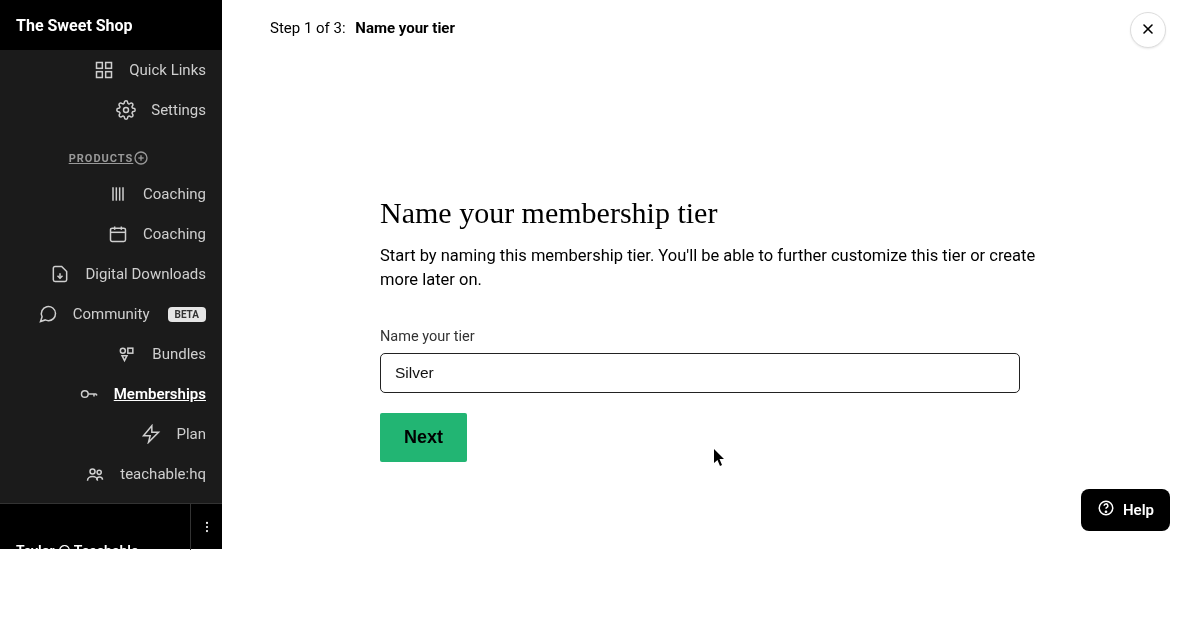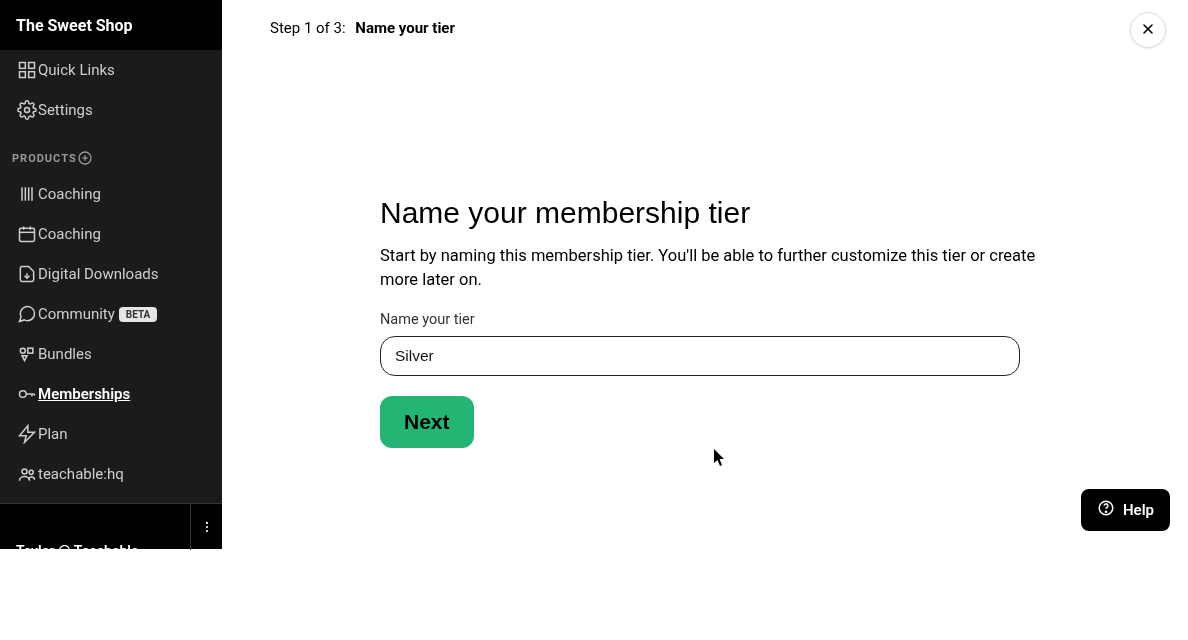--- a/index.html
+++ b/index.html
@@ -5,44 +5,44 @@
 * { margin: 0; padding: 0; box-sizing: border-box; }
 body { font-family: -apple-system, BlinkMacSystemFont, "Segoe UI", Roboto, Helvetica, Arial, sans-serif; width: 1188px; height: 640px; overflow: hidden; background: #fff; }
 .app { display: flex; height: 549px; }
 .sidebar { width: 222px; background: #1b1b1b; color: #d5d5d5; display: flex; flex-direction: column; position: relative; }
 .sidebar-header { height: 50px; display: flex; align-items: center; padding: 0 16px; font-weight: 700; font-size: 16px; color: #fff; background: #000; }
 .sidebar-scroll { flex: 1; overflow-y: auto; position: relative; }
 .sidebar-scroll::-webkit-scrollbar { width: 14px; }
 .sidebar-scroll::-webkit-scrollbar-track { background: #1b1b1b; }
 .sidebar-scroll::-webkit-scrollbar-thumb { background: #4a4a4a; border-radius: 0; border: 3px solid #1b1b1b; }
 .nav-list { list-style: none; padding: 0; }
-.nav-item { display: flex; align-items: center; padding: 0 16px; height: 40px; font-size: 15px; color: #cfcfcf; cursor: pointer; gap: 0; }
+.nav-item { display: flex; align-items: center; padding: 0 16px; height: 40px; font-size: 15px; color: #cfcfcf; cursor: pointer; gap: 14px; justify-content: flex-end; }
 .nav-item.active .nav-label { color: #fff; text-decoration: underline; font-weight: 600; }
 .nav-icon { width: 22px; height: 22px; display: flex; align-items: center; justify-content: center; flex-shrink: 0; color: #cfcfcf; }
 .nav-icon svg { width: 20px; height: 20px; }
-.section-header { display: flex; align-items: center; justify-content: flex-start; padding: 20px 16px 8px 12px; font-size: 11px; font-weight: 700; letter-spacing: 1px; color: #999; }
+.section-header { display: flex; align-items: center; justify-content: center; padding: 20px 16px 8px 12px; font-size: 11px; font-weight: 700; letter-spacing: 1px; color: #999; text-decoration: underline; }
 .section-add-icon { width: 16px; height: 16px; color: #999; cursor: pointer; }
 .badge { background: #e5e5e5; color: #333; font-size: 10px; font-weight: 700; padding: 2px 7px; border-radius: 4px; margin-left: 4px; }
 .sidebar-footer { height: 46px; border-top: 1px solid #333; display: flex; align-items: center; background: #000; }
 .footer-user { flex: 1; padding: 0 16px; font-size: 14px; font-weight: 600; color: #fff; margin-top: 48px; }
 .footer-menu { width: 32px; height: 46px; display: flex; align-items: center; justify-content: center; border-left: 1px solid #333; cursor: pointer; color: #fff; }
 
 .main { flex: 1; position: relative; background: #fff; }
 .wizard-header { height: 56px; display: flex; align-items: center; padding: 0 48px; }
 .step-indicator { font-size: 15px; color: #000; }
 .step-strong { font-weight: 700; margin-left: 6px; }
 .close-btn { position: absolute; top: 12px; right: 22px; width: 36px; height: 36px; border-radius: 50%; background: #fff; border: 1px solid #ddd; display: flex; align-items: center; justify-content: center; cursor: pointer; box-shadow: 0 1px 2px rgba(0,0,0,0.08); }
 .close-btn svg { width: 16px; height: 16px; }
 
 .form-area { padding-left: 158px; padding-top: 140px; max-width: 820px; }
-.form-title { font-family: Liberation Sans, sans-serif; font-size: 30px; font-weight: 400; color: #000; margin-bottom: 14px; }
-.form-desc { font-size: 16.5px; color: #000; line-height: 1.45; margin-bottom: 19px; max-width: 660px; }
+.form-title { font-family: Liberation Serif, serif; font-size: 30px; font-weight: 400; color: #000; margin-bottom: 14px; }
+.form-desc { font-size: 16.5px; color: #000; line-height: 1.45; margin-bottom: 36px; max-width: 660px; }
 .field-label { font-size: 14.5px; color: #333; margin-bottom: 8px; }
-.text-input { width: 640px; height: 40px; border: 1px solid #222; border-radius: 15px; padding: 0 14px; font-size: 15.5px; color: #111; outline: none; }
-.next-btn { margin-top: 20px; background: #22b573; color: #000; font-weight: 700; font-size: 21px; border: none; border-radius: 12px; padding: 14px 24px; cursor: pointer; }
+.text-input { width: 640px; height: 40px; border: 1px solid #222; border-radius: 5px; padding: 0 14px; font-size: 15.5px; color: #111; outline: none; }
+.next-btn { margin-top: 20px; background: #22b573; color: #000; font-weight: 700; font-size: 18px; border: none; border-radius: 2px; padding: 14px 24px; cursor: pointer; }
 
 .help-pill { position: absolute; right: 18px; bottom: 18px; background: #000; color: #fff; border-radius: 8px; padding: 10px 16px; display: flex; align-items: center; gap: 8px; font-size: 15px; font-weight: 600; cursor: pointer; }
 .help-pill svg { width: 18px; height: 18px; }
 
 .cursor-arrow { position: absolute; left: 491px; top: 449px; width: 14px; height: 18px; pointer-events: none; }
 </style>
 </head>
 <body>
 
 <div class="app">

